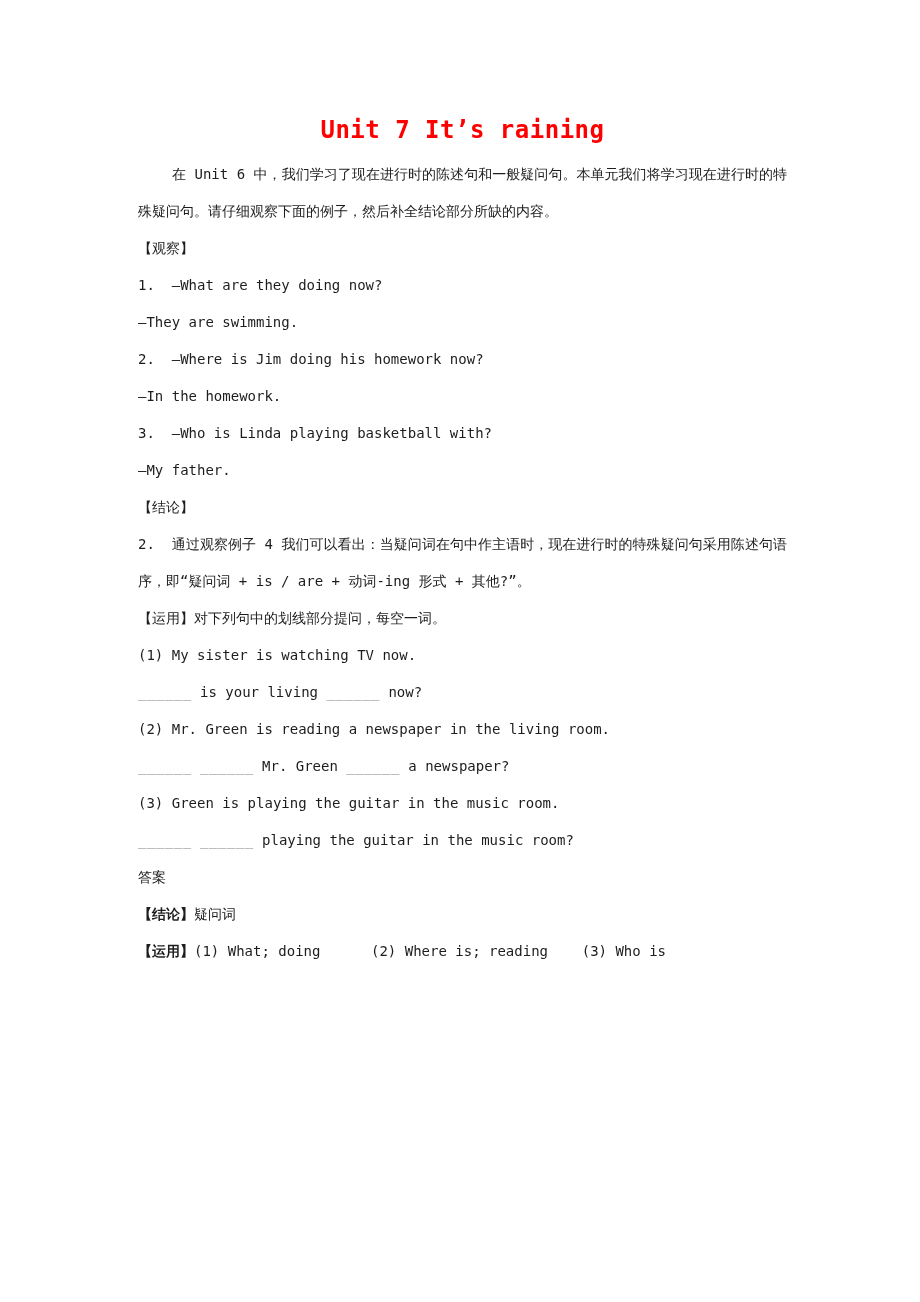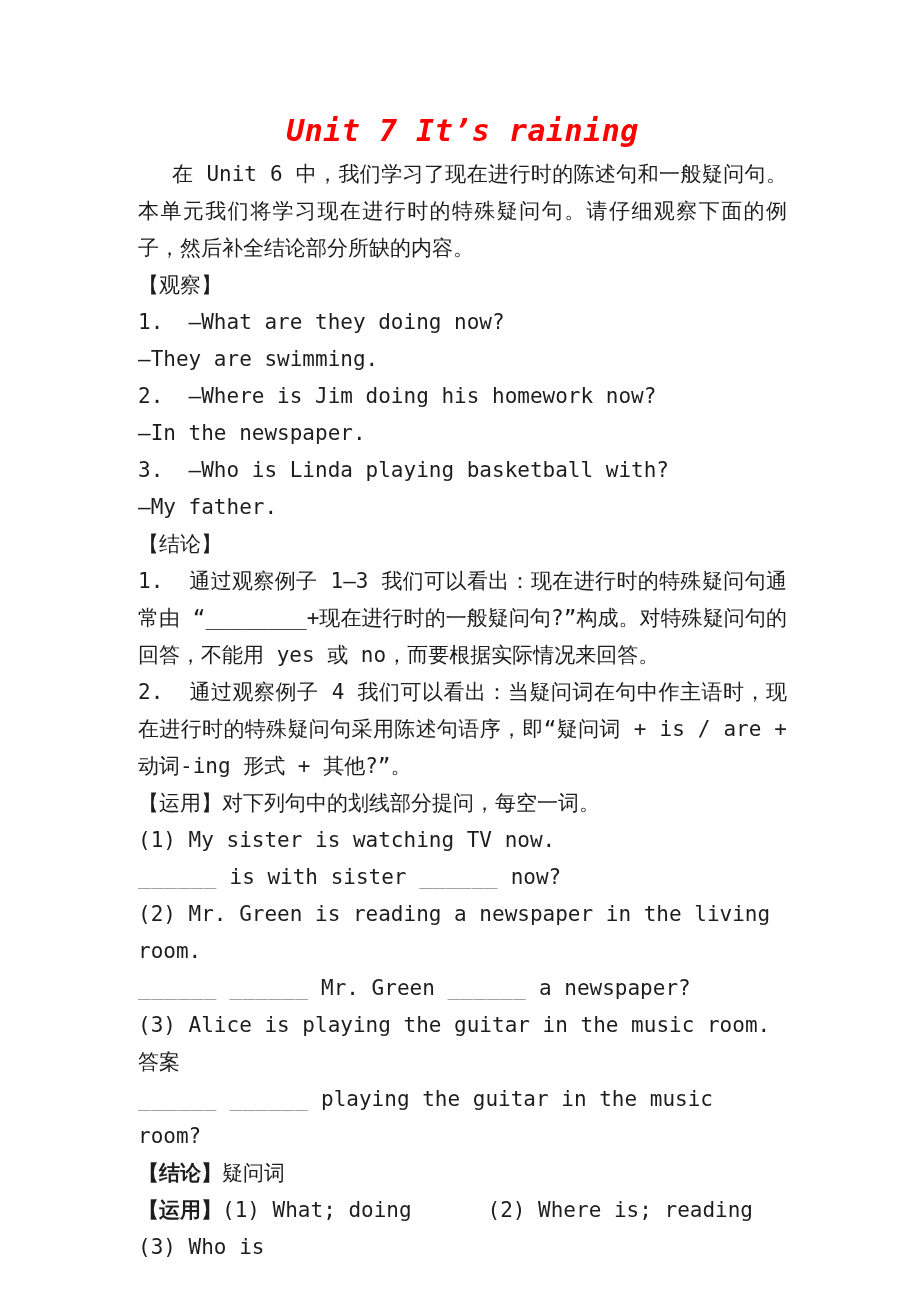--- a/index.html
+++ b/index.html
@@ -11,30 +11,29 @@
     background: #ffffff;
     box-sizing: border-box;
     padding: 112px 133px 0 138px;
     overflow: hidden;
     font-family: "DejaVu Sans Mono", "Liberation Mono", monospace, sans-serif;
     color: #1d1d1d;
   }
   .title {
     margin: 0 0 7px 0;
     text-align: center;
-    font-size: 30px;
+    font-size: 24px;
     font-weight: 700;
     line-height: 37px;
     color: #fe0000;
     letter-spacing: 0.5px;
-    font-style: italic;
   }
   .line {
     margin: 0;
-    font-size: 21px;
+    font-size: 14px;
     line-height: 37px;
     font-weight: 400;
   }
   .pre { white-space: pre-wrap; }
   .just { text-align: justify; }
   .indent { text-indent: 34px; }
   .bold { font-weight: 400; }
   .u { text-underline-offset: 4px; }
   .blank { color: #8f8f8f; letter-spacing: 0.5px; }
   .lbl { font-weight: 700; }
@@ -46,38 +45,37 @@
 
   <h1 class="title">Unit 7 It’s raining</h1>
 
   <p class="line just indent">在 Unit 6 中，我们学习了现在进行时的陈述句和一般疑问句。本单元我们将学习现在进行时的特殊疑问句。请仔细观察下面的例子，然后补全结论部分所缺的内容。</p>
 
   <p class="line bold">【观察】</p>
 
   <p class="line pre">1.  —What are they doing now?</p>
   <p class="line pre">—They are swimming.</p>
   <p class="line pre">2.  —Where is Jim doing his homework now?</p>
-  <p class="line pre">—In the newspaper.</p>
+  <p class="line pre">—In the homework.</p>
   <p class="line pre">3.  —Who is Linda playing basketball with?</p>
   <p class="line pre">—My father.</p>
 
   <p class="line bold">【结论】</p>
-  <p class="line just">1.&nbsp; 通过观察例子 1—3 我们可以看出：现在进行时的特殊疑问句通常由 “________+现在进行时的一般疑问句?”构成。对特殊疑问句的回答，不能用 yes 或 no，而要根据实际情况来回答。</p>
   <p class="line just">2.&nbsp; 通过观察例子 4 我们可以看出：当疑问词在句中作主语时，现在进行时的特殊疑问句采用陈述句语序，即“疑问词 + is / are + 动词-ing 形式 + 其他?”。</p>
 
   <p class="line bold">【运用】对下列句中的划线部分提问，每空一词。</p>
 
   <p class="line pre"><span>(1) My sister is </span><span class="u">watching TV</span><span> now.</span></p>
-  <p class="line pre"><span class="blank">______</span><span> is with sister </span><span class="blank">______</span><span> now?</span></p>
+  <p class="line pre"><span class="blank">______</span><span> is your living </span><span class="blank">______</span><span> now?</span></p>
 
   <p class="line pre"><span>(2) Mr. Green is reading a newspaper </span><span class="u">in the living room</span><span>.</span></p>
   <p class="line pre"><span class="blank">______</span><span> </span><span class="blank">______</span><span> Mr. Green </span><span class="blank">______</span><span> a newspaper?</span></p>
 
-  <p class="line pre"><span>(3) </span><span class="u">Alice</span><span> is playing the guitar in the music room.</span></p>
+  <p class="line pre"><span>(3) </span><span class="u">Green</span><span> is playing the guitar in the music room.</span></p>
+  <p class="line pre"><span class="blank">______</span><span> </span><span class="blank">______</span><span> playing the guitar in the music room?</span></p>
+
   <p class="line bold">答案</p>
-
-  <p class="line pre"><span class="blank">______</span><span> </span><span class="blank">______</span><span> playing the guitar in the music room?</span></p>
 
   <p class="line pre"><span class="lbl">【结论】</span><span>疑问词</span></p>
 
   <p class="line pre"><span class="lbl">【运用】</span><span>(1) What; doing      (2) Where is; reading    (3) Who is</span></p>
 
 </div>
 
 </body></html>

